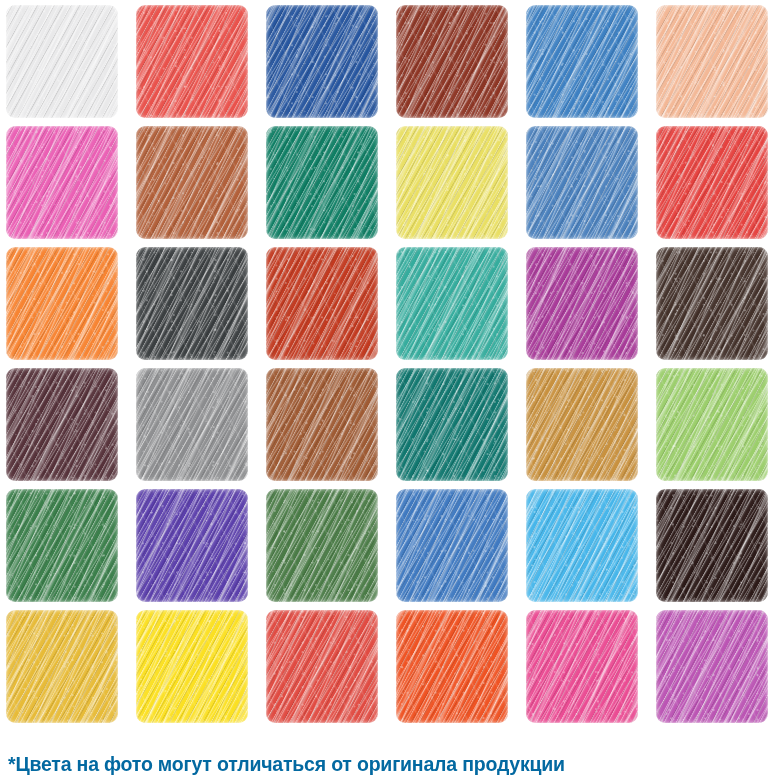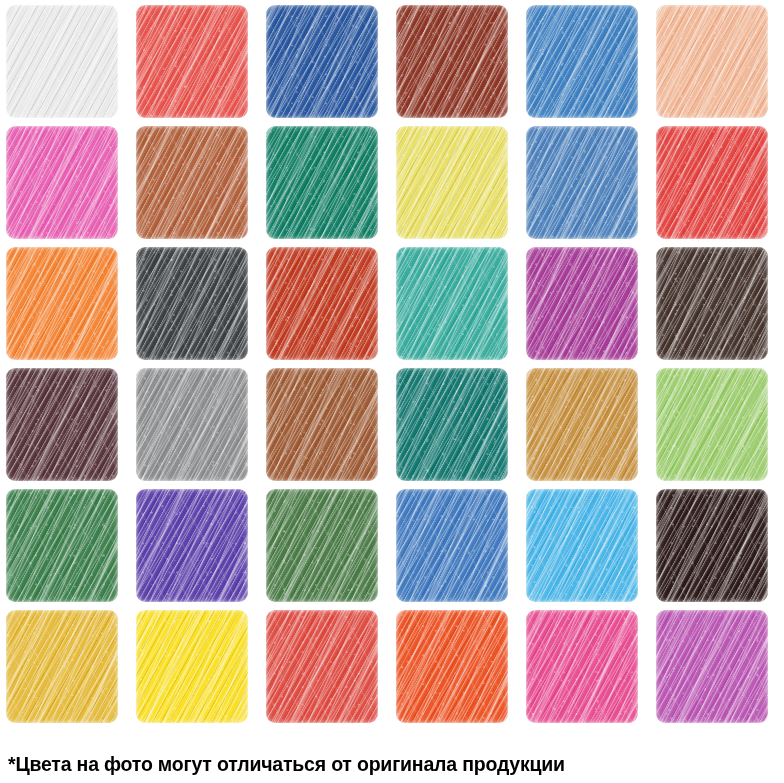--- a/index.html
+++ b/index.html
@@ -553,15 +553,15 @@
         <div class="tex t2" style="transform: translate(-15px, 1px) rotate(0deg);"></div>
         <div class="tex t3" style="transform: translate(14px, -11px) rotate(0.66deg);"></div>
         <div class="tex t4" style="transform: translate(6px, 8px) rotate(-0.22deg);"></div>
         <div class="tex t5" style="transform: translate(-2px, -4px) rotate(0.44deg);"></div>
         <div class="tex t6" style="transform: translate(-10px, 15px) rotate(-0.44deg);"></div>
         <div class="speck" style="background-position: 11px 15px, 26px 27px, 21px 14px, 16px 13px, 25px 0px, 7px 1px;"></div>
         <div class="edge"></div>
       </div>
     </div>
 
-  <div id="disclaimer-note" style="color: #000000;">*Цвета на фото могут отличаться от оригинала продукции</div>
+  <div id="disclaimer-note" style="color: #0369a1;">*Цвета на фото могут отличаться от оригинала продукции</div>
 
 </div>
 
 </body></html>

